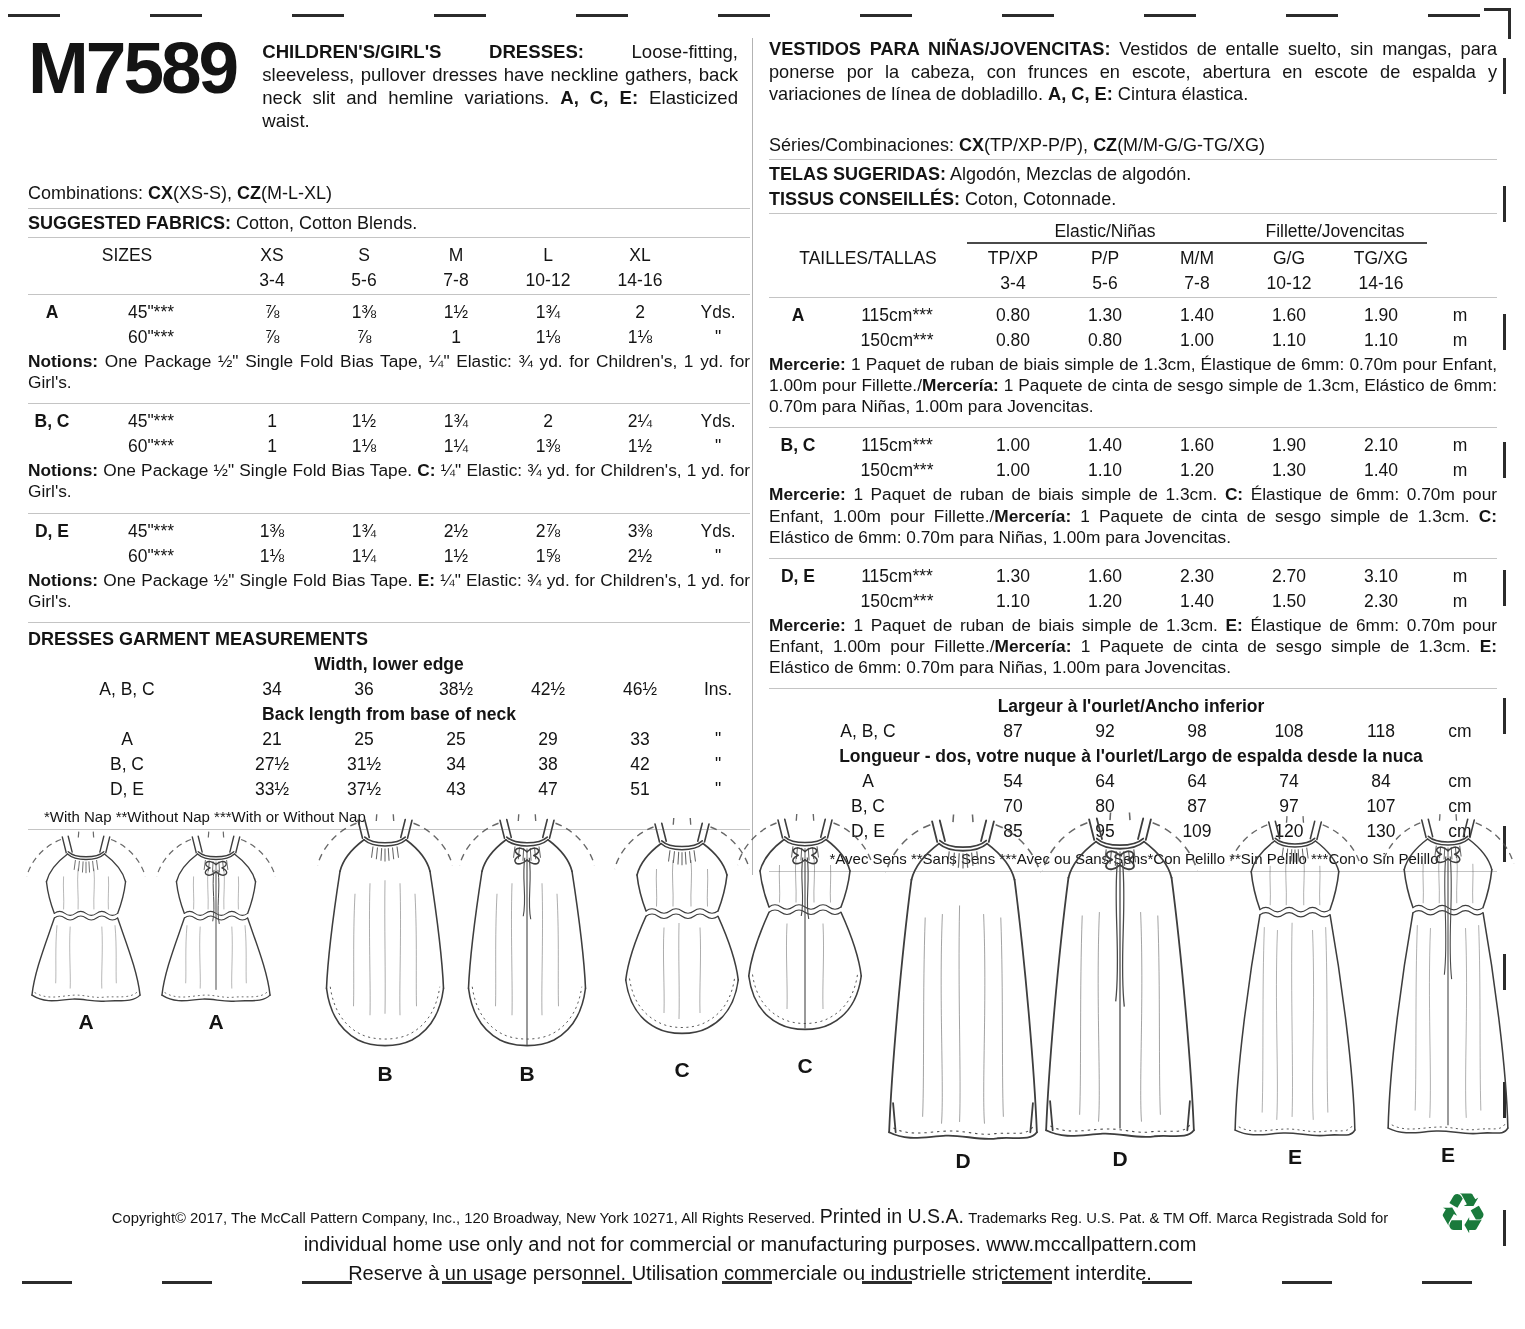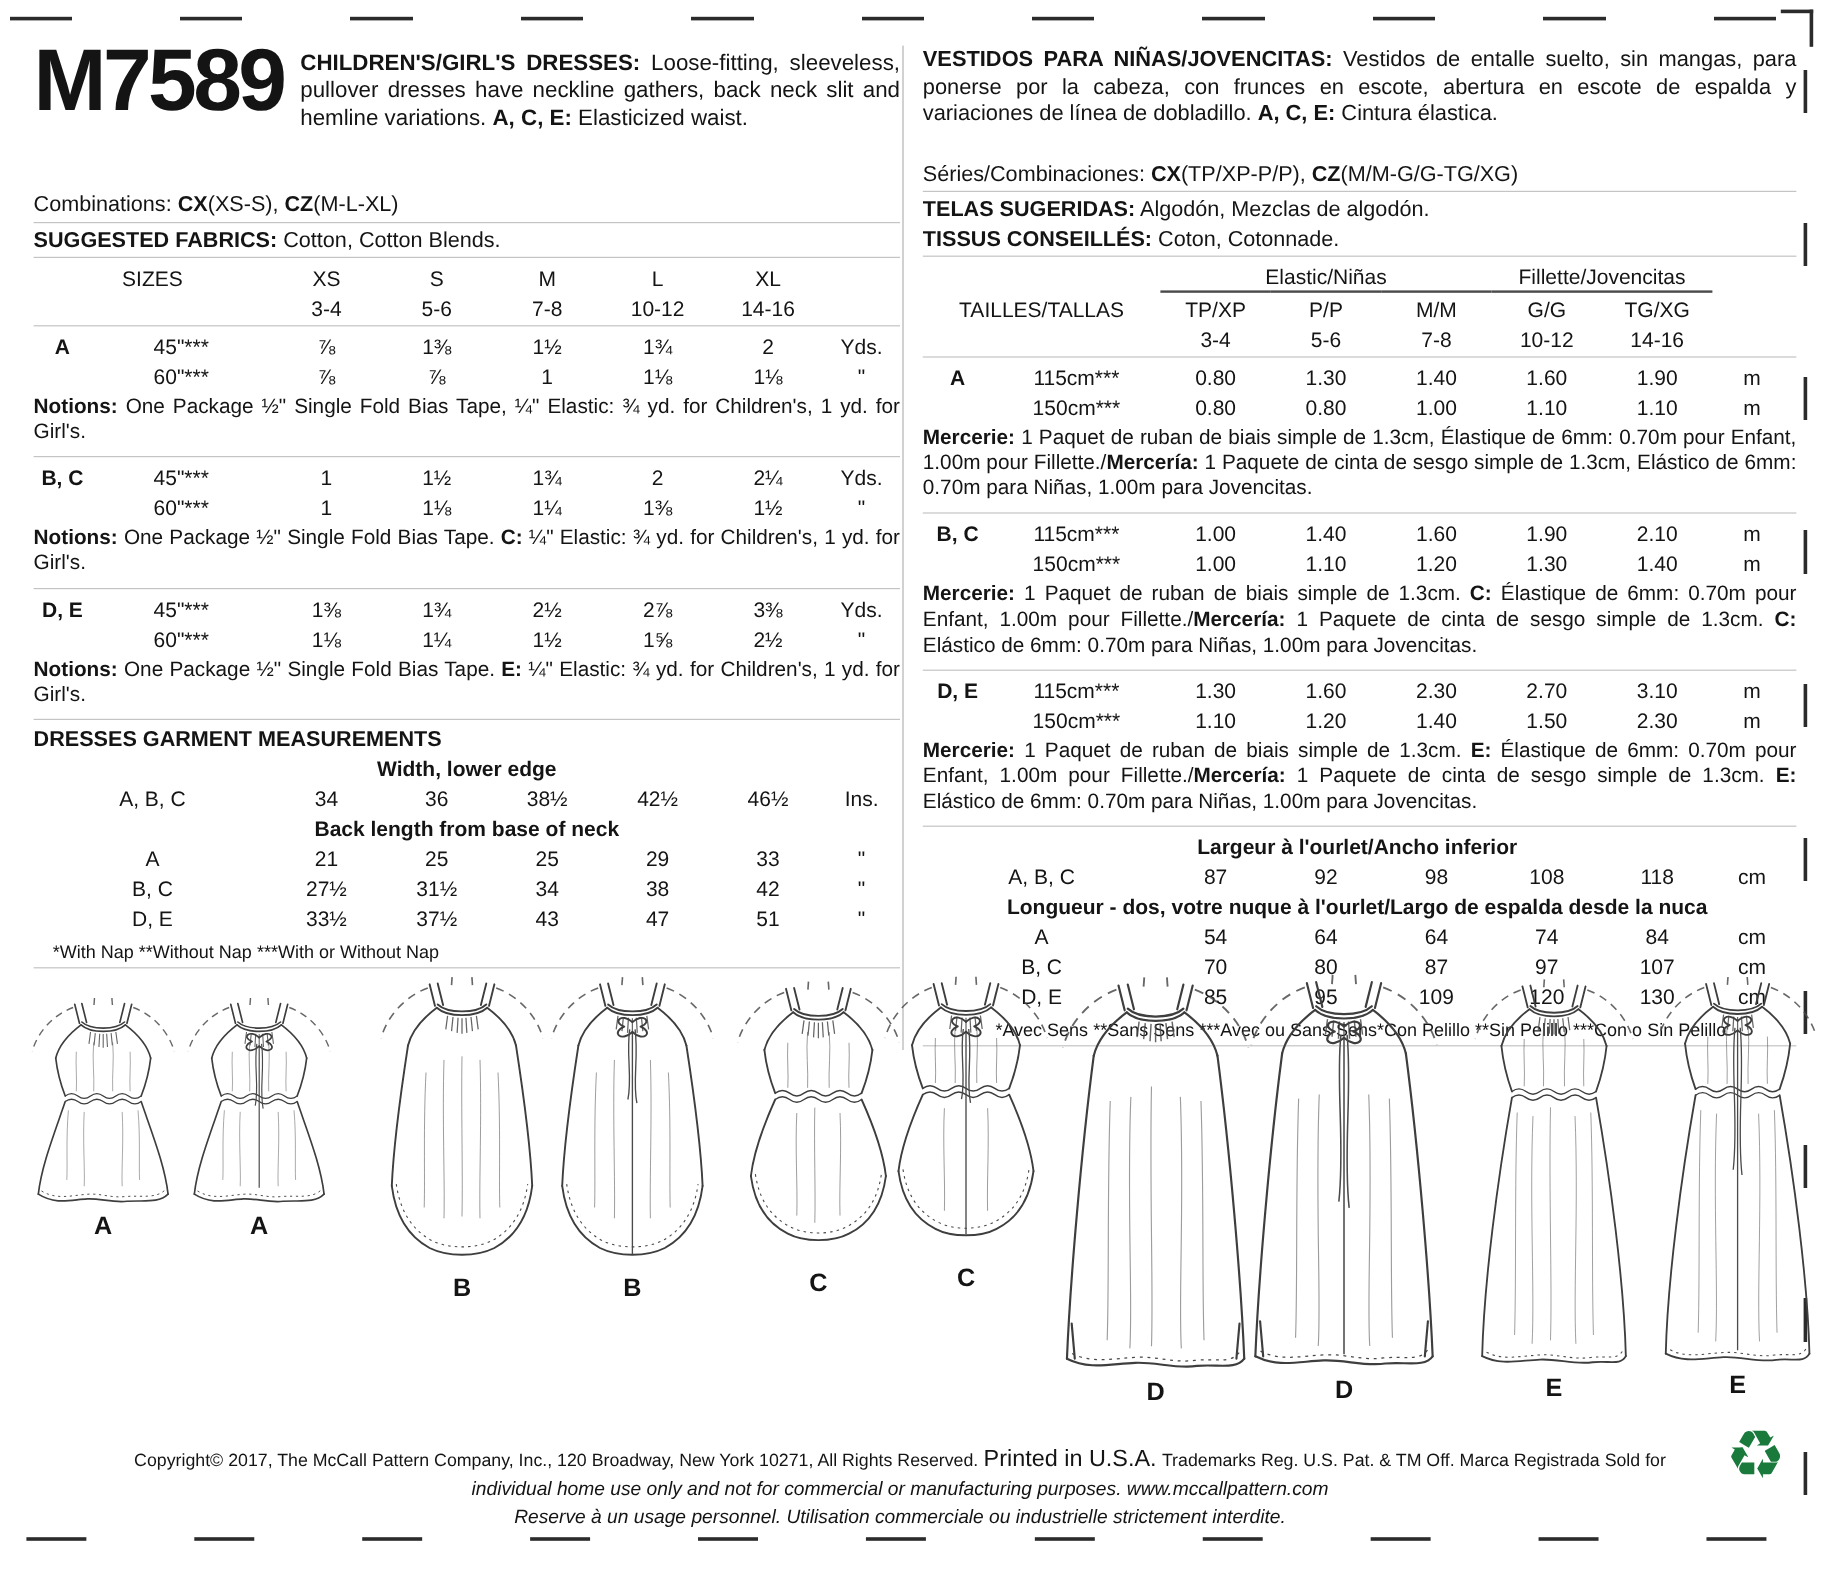--- a/index.html
+++ b/index.html
@@ -15,21 +15,21 @@
          background:repeating-linear-gradient(180deg,#2b2b2b 0 36px,transparent 36px 128px);}
   .corner-tr{position:absolute;top:8px;right:14px;width:24px;height:28px;
          border-top:3px solid #2b2b2b;border-right:3px solid #2b2b2b;}
   
   .columns{position:absolute;top:38px;left:28px;width:1469px;display:flex;align-items:stretch;}
   .col-left{width:722px;}
   .divider{width:1px;background:#b3b3b3;margin-left:2px;}
   .col-right{flex:1;padding-left:16px;}
   .hdr{display:flex;gap:14px;align-items:flex-start;margin-bottom:50px;}
   .pnum{font-size:73px;font-weight:bold;line-height:.82;letter-spacing:-3px;white-space:nowrap;}
-  .desc{flex:1;margin:2px 0 0;font-size:18.6px;line-height:1.24;text-align:justify;}
+  .desc{flex:1;margin:2px 12px 0;font-size:18.6px;line-height:1.24;text-align:justify;}
   .desc2{margin:0;font-size:18.2px;line-height:1.24;text-align:justify;}
   .line{margin:2px 0;font-size:18px;line-height:1.25;}
   .series{margin-top:28px;}
   .b{font-weight:bold;}
   .rule{border-top:1px solid #c4c4c4;margin:3px 0;height:0;}
   table.yt{border-collapse:collapse;table-layout:fixed;font-size:17.5px;}
   table.yt td{padding:0;height:25px;vertical-align:bottom;overflow:hidden;white-space:nowrap;}
   td.c{text-align:center;} td.l{text-align:center;}
   td.gh{text-align:center;border-bottom:2px solid #4a4a4a;font-size:17.5px;}
   td.sub{font-weight:bold;}
@@ -45,21 +45,21 @@
   path.m{stroke:#3e3e3e;stroke-width:1.05;fill:none;stroke-linecap:round;stroke-linejoin:round;}
   path.w{stroke:#3e3e3e;stroke-width:.8;fill:none;}
   path.t{stroke:#5a5a5a;stroke-width:.55;fill:none;opacity:.6;}
   path.t2{stroke:#4a4a4a;stroke-width:.7;fill:none;opacity:.85;}
   path.d{stroke:#4c4c4c;stroke-width:.9;fill:none;stroke-dasharray:4.5 3.4;opacity:.85;}
   path.o{stroke:#474747;stroke-width:.6;fill:none;stroke-dasharray:1.4 2.3;}
   path.c1{stroke:#4a4a4a;stroke-width:.75;fill:none;}
   
   .footer{position:absolute;top:1202px;left:85px;width:1330px;text-align:center;line-height:1.45;}
   .fs{font-size:14.8px;} .fl{font-size:19.5px;}
-  .f2,.f3{font-size:16px;font-style:italic;}
+  .f2,.f3{font-size:20px;}
   .recycle{position:absolute;left:1438px;top:1186px;font-size:56px;line-height:1;font-family:"DejaVu Sans",sans-serif;}
 </style>
 </head>
 <body>
 
 <div class="page">
   <div class="b-top"></div>
   <div class="b-bottom"></div>
   <div class="b-right"></div>
   <div class="corner-tr"></div>

